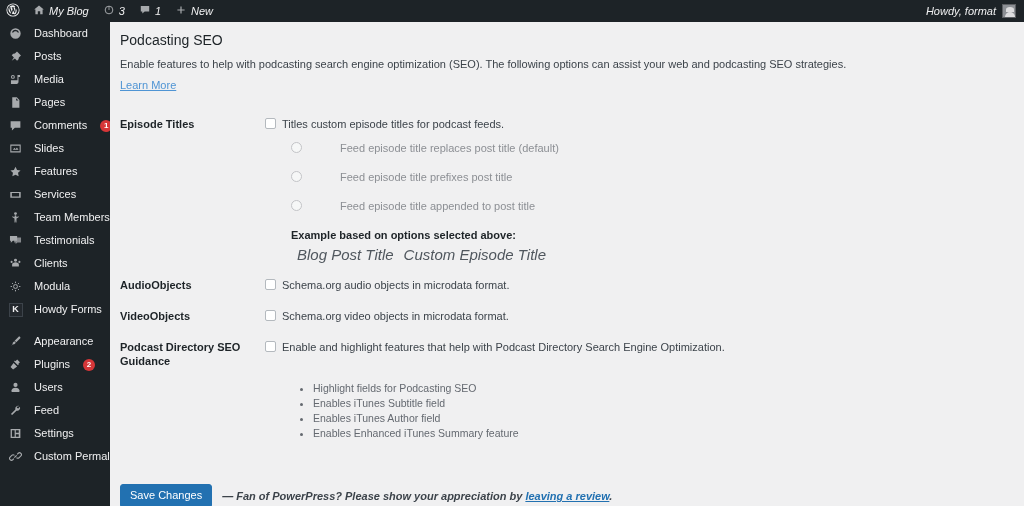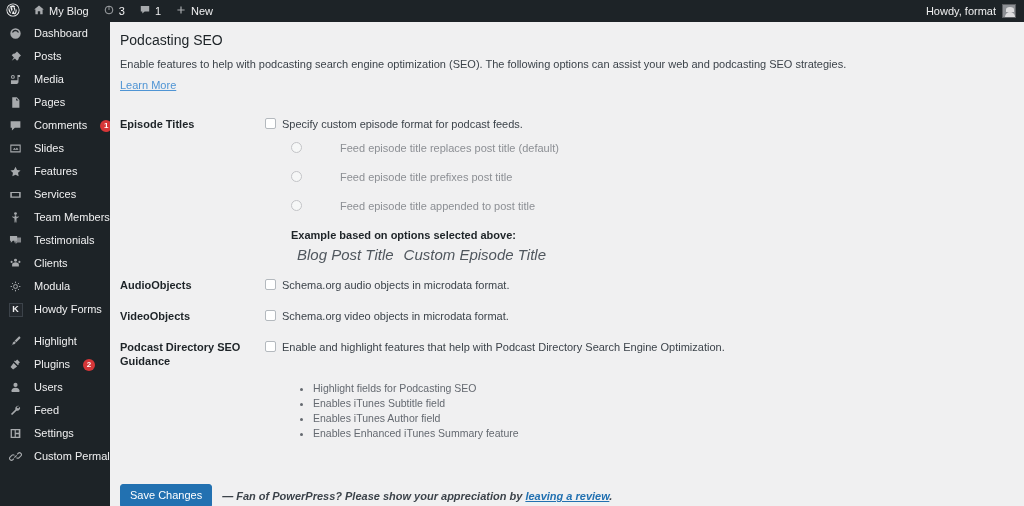--- a/index.html
+++ b/index.html
@@ -14,20 +14,21 @@
   
   #adminbar {
     position: absolute; top: 0; left: 0;
     width: 1024px; height: 22px;
     background: #1d2327;
     color: #f0f0f1;
     font-size: 11px;
     display: flex;
     align-items: flex-end;
     z-index: 50;
+    font-style: italic;
   }
   .ab-item {
     display: flex; align-items: center;
     height: 22px;
     padding: 0 7px;
     gap: 4px;
     color: #f0f0f1;
     white-space: nowrap;
     line-height: 22px;
   }
@@ -447,21 +448,21 @@
   </div>
 
   <div class="menu-sep"></div>
 
   <div class="menu-item">
     <span class="mi-icon">
       <svg width="13" height="13" viewBox="0 0 20 20" fill="#a7aaad">
           <path d="M17.1 2.9c-.8-.8-1.9-.6-2.6.1l-5.8 5.8 2.5 2.5 5.8-5.8c.7-.7.9-1.8.1-2.6zM8.1 9.5l-2 2c-.6.6-.8 1.5-.4 2.2l-2.3 3 3-2.3c.7.4 1.6.2 2.2-.4l2-2z"></path>
         </svg>
     </span>
-    <span class="mi-label">Highlight</span>
+    <span class="mi-label">Appearance</span>
   </div>
 
   <div class="menu-item">
     <span class="mi-icon">
       <svg width="13" height="13" viewBox="0 0 20 20" fill="#a7aaad">
           <path d="M12.6 2.3 10 4.9l-.9-.9-1.3 1.3 6 6 1.3-1.3-.9-.9 2.6-2.6zM7 7.5l-4.6 6.2 3.9 3.9L12.5 13z"></path>
         </svg>
     </span>
     <span class="mi-label">Plugins</span>
     <span class="badge">2</span>
@@ -512,21 +513,21 @@
   <a id="learn-more" href="#">Learn More</a>
 
   <table id="form-table">
     <tbody>
 
       <tr>
         <th>Episode Titles</th>
         <td>
           <label class="cb-row">
             <span class="cb"></span>
-            <span class="cb-label">Specify custom episode format for podcast feeds.</span>
+            <span class="cb-label">Titles custom episode titles for podcast feeds.</span>
           </label>
 
           <div class="radio-list">
             <label class="radio-row">
               <span class="radio"></span>
               <span class="radio-label">Feed episode title replaces post title (default)</span>
             </label>
             <label class="radio-row">
               <span class="radio"></span>
               <span class="radio-label">Feed episode title prefixes post title</span>

